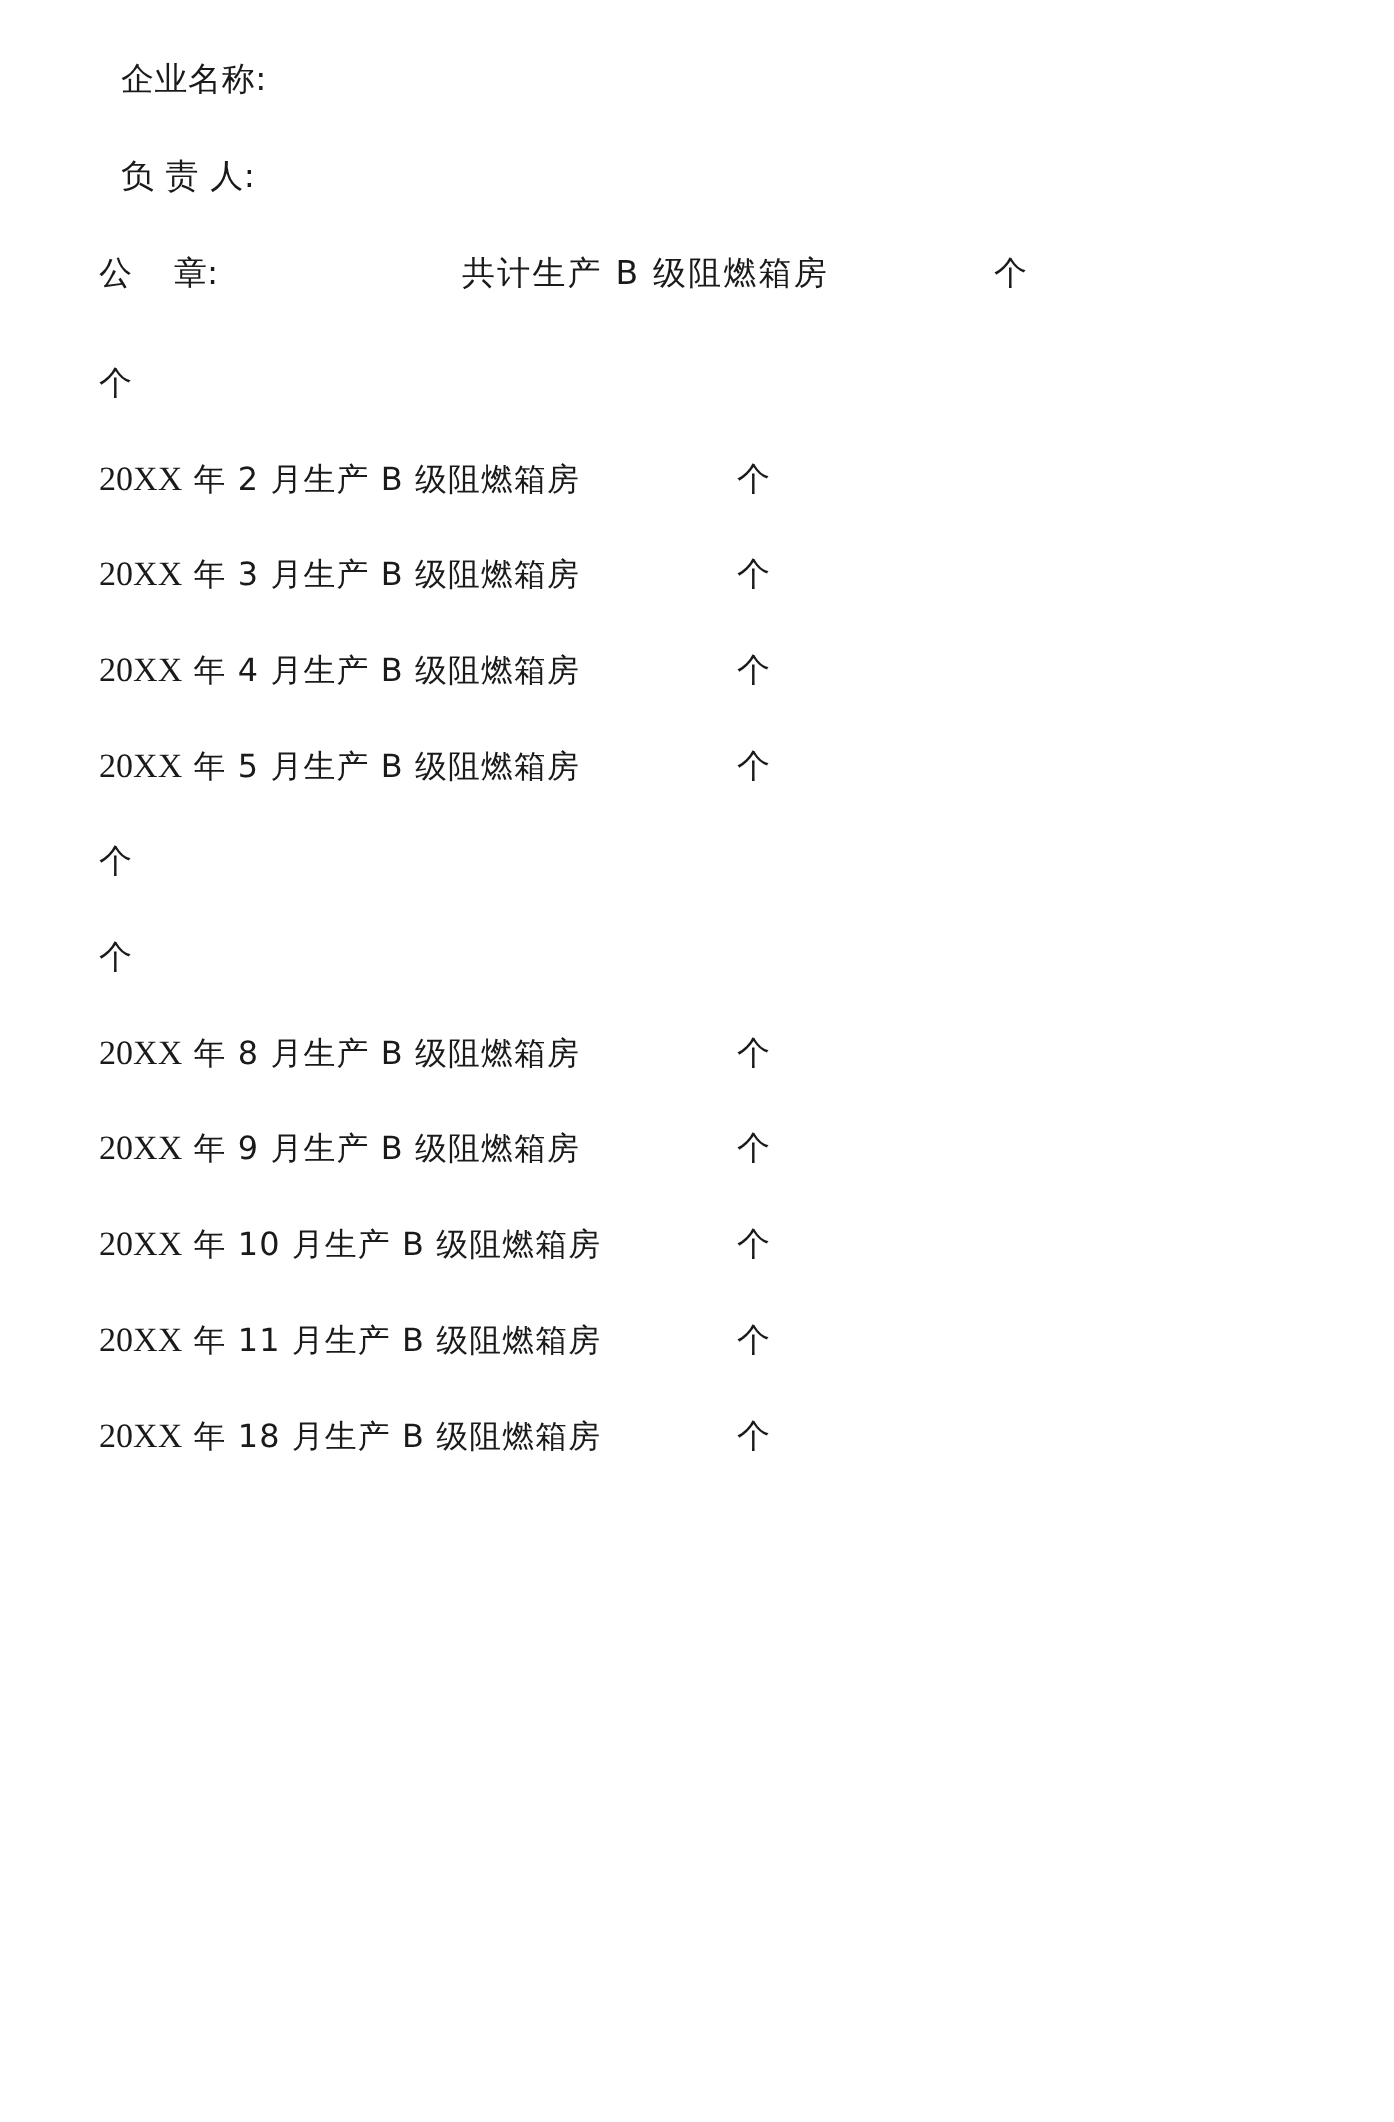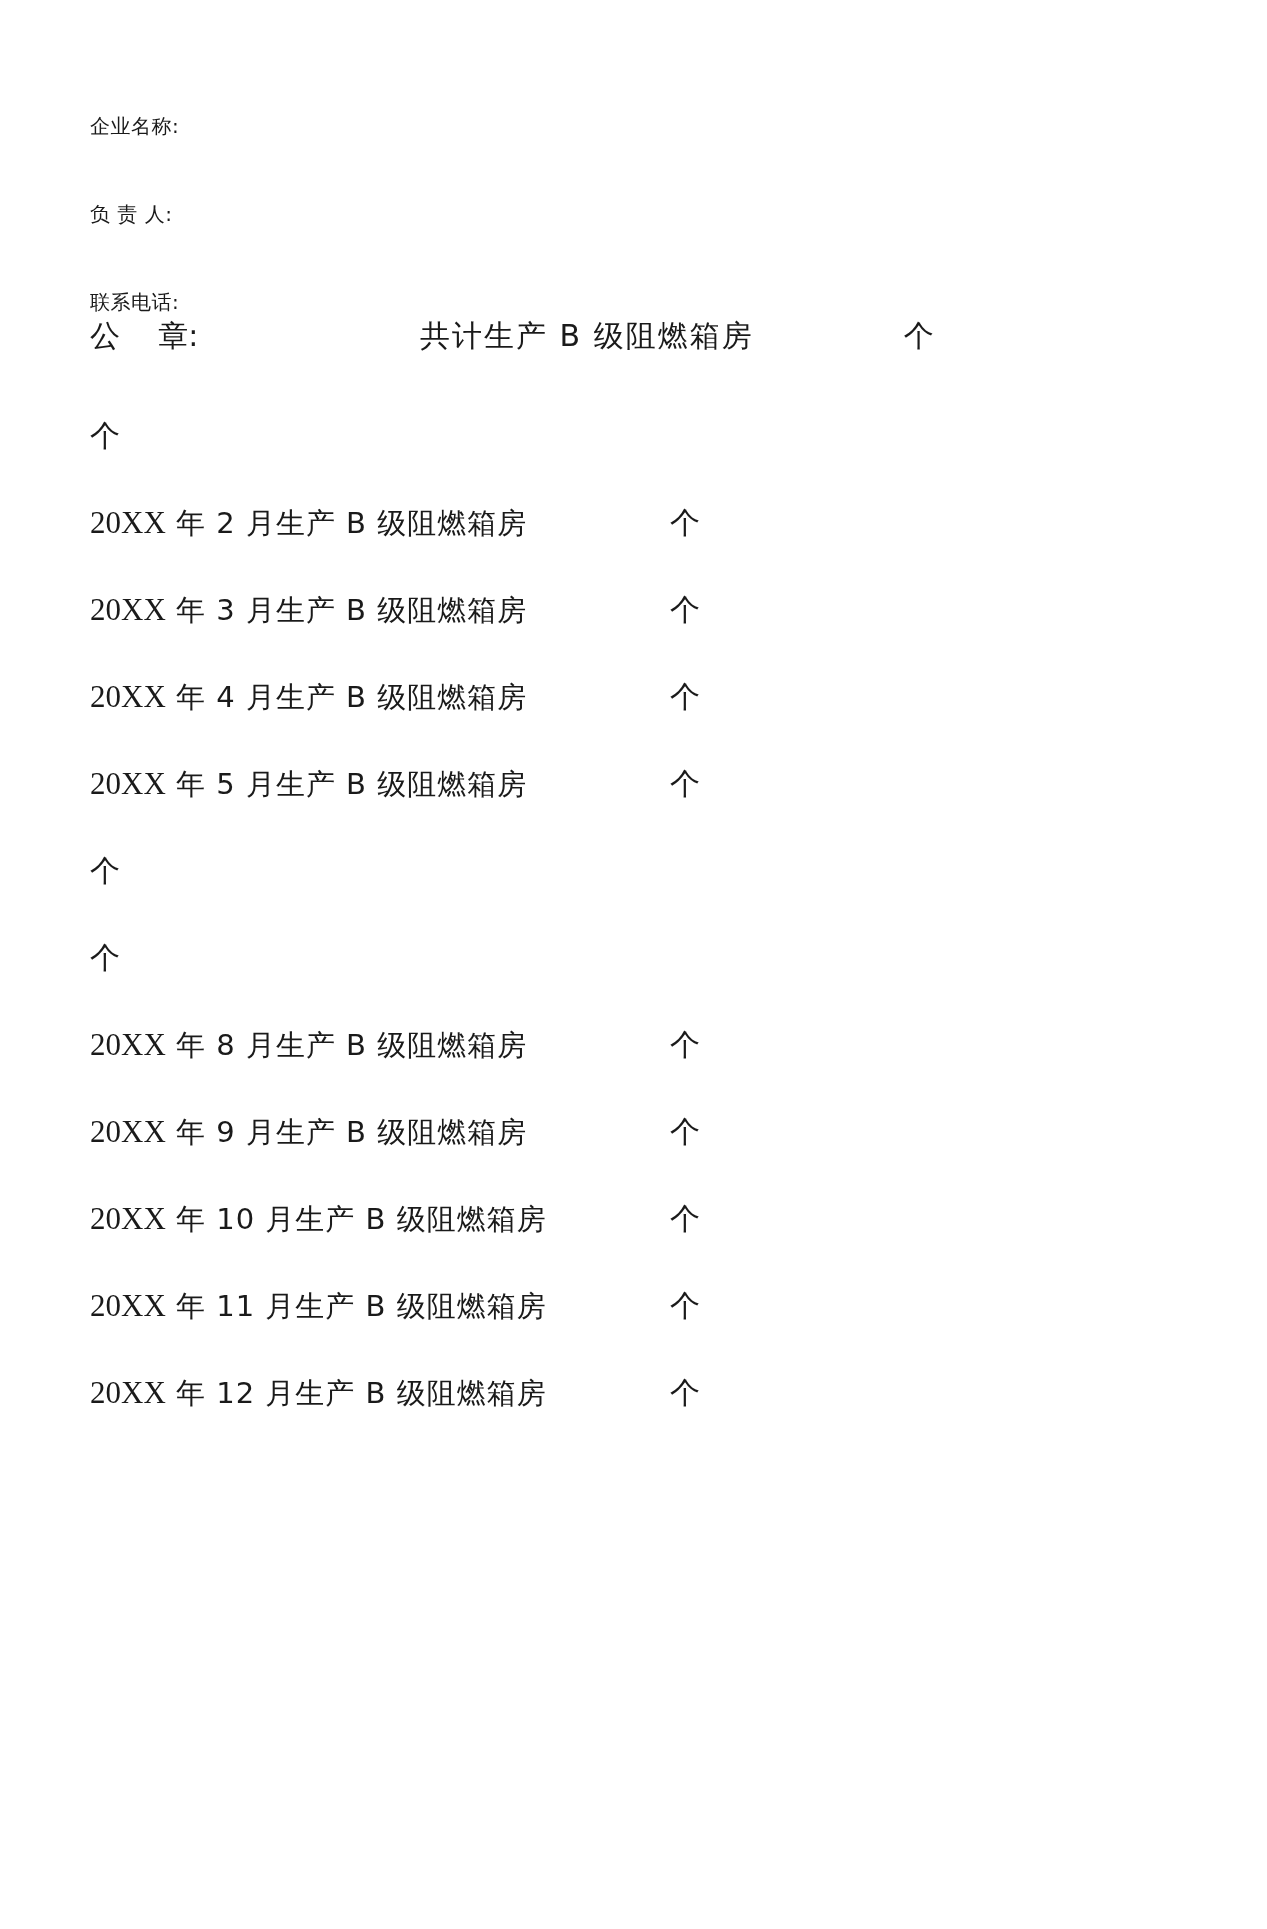--- a/index.html
+++ b/index.html
@@ -20,24 +20,25 @@
     height: 1929px;
     box-sizing: border-box;
     padding: 52px 90px 0 90px;
   }
   .doc-body {
     margin-left: 0;
   }
   
   .hdr-row {
     display: flex;
-    align-items: flex-end;
+    align-items: flex-start;
     height: 88px;
-    font-size: 20px;
+    font-size: 30px;
     letter-spacing: 0.5px;
+    margin-left: 20px;
   }
   .hdr-label {
     white-space: pre;
     font-family: "DejaVu Sans", "Liberation Sans", sans-serif;
   }
   .hdr-spaced {
     
     white-space: pre;
   }
   .seal-row {
@@ -93,23 +94,20 @@
   <div class="doc-body">
 
     <div class="hdr-row">
       <span class="hdr-label">企业名称:</span>
     </div>
 
     <div class="hdr-row">
       <span class="hdr-spaced">负 责 人:</span>
     </div>
 
-    <div class="hdr-row">
-      <span class="hdr-label">联系电话:</span>
-    </div>
 
     <div class="seal-row">
       <span class="seal-label">公    章:</span>
       <span class="seal-total">共计生产 B 级阻燃箱房</span>
       <span class="seal-unit">个</span>
     </div>
 
     <div class="month-list">
 
       <div class="month-row">
@@ -158,19 +156,19 @@
         <span class="month-text"><span class="num">20XX</span><span class="cjk"> 年 10 月生产 B 级阻燃箱房</span></span>
         <span class="month-unit">个</span>
       </div>
 
       <div class="month-row">
         <span class="month-text"><span class="num">20XX</span><span class="cjk"> 年 11 月生产 B 级阻燃箱房</span></span>
         <span class="month-unit">个</span>
       </div>
 
       <div class="month-row">
-        <span class="month-text"><span class="num">20XX</span><span class="cjk"> 年 12 月生产 B 级阻燃箱房</span></span>
+        <span class="month-text"><span class="num">20XX</span><span class="cjk"> 年 18 月生产 B 级阻燃箱房</span></span>
         <span class="month-unit">个</span>
       </div>
 
     </div>
   </div>
 </div>
 
 </body></html>

